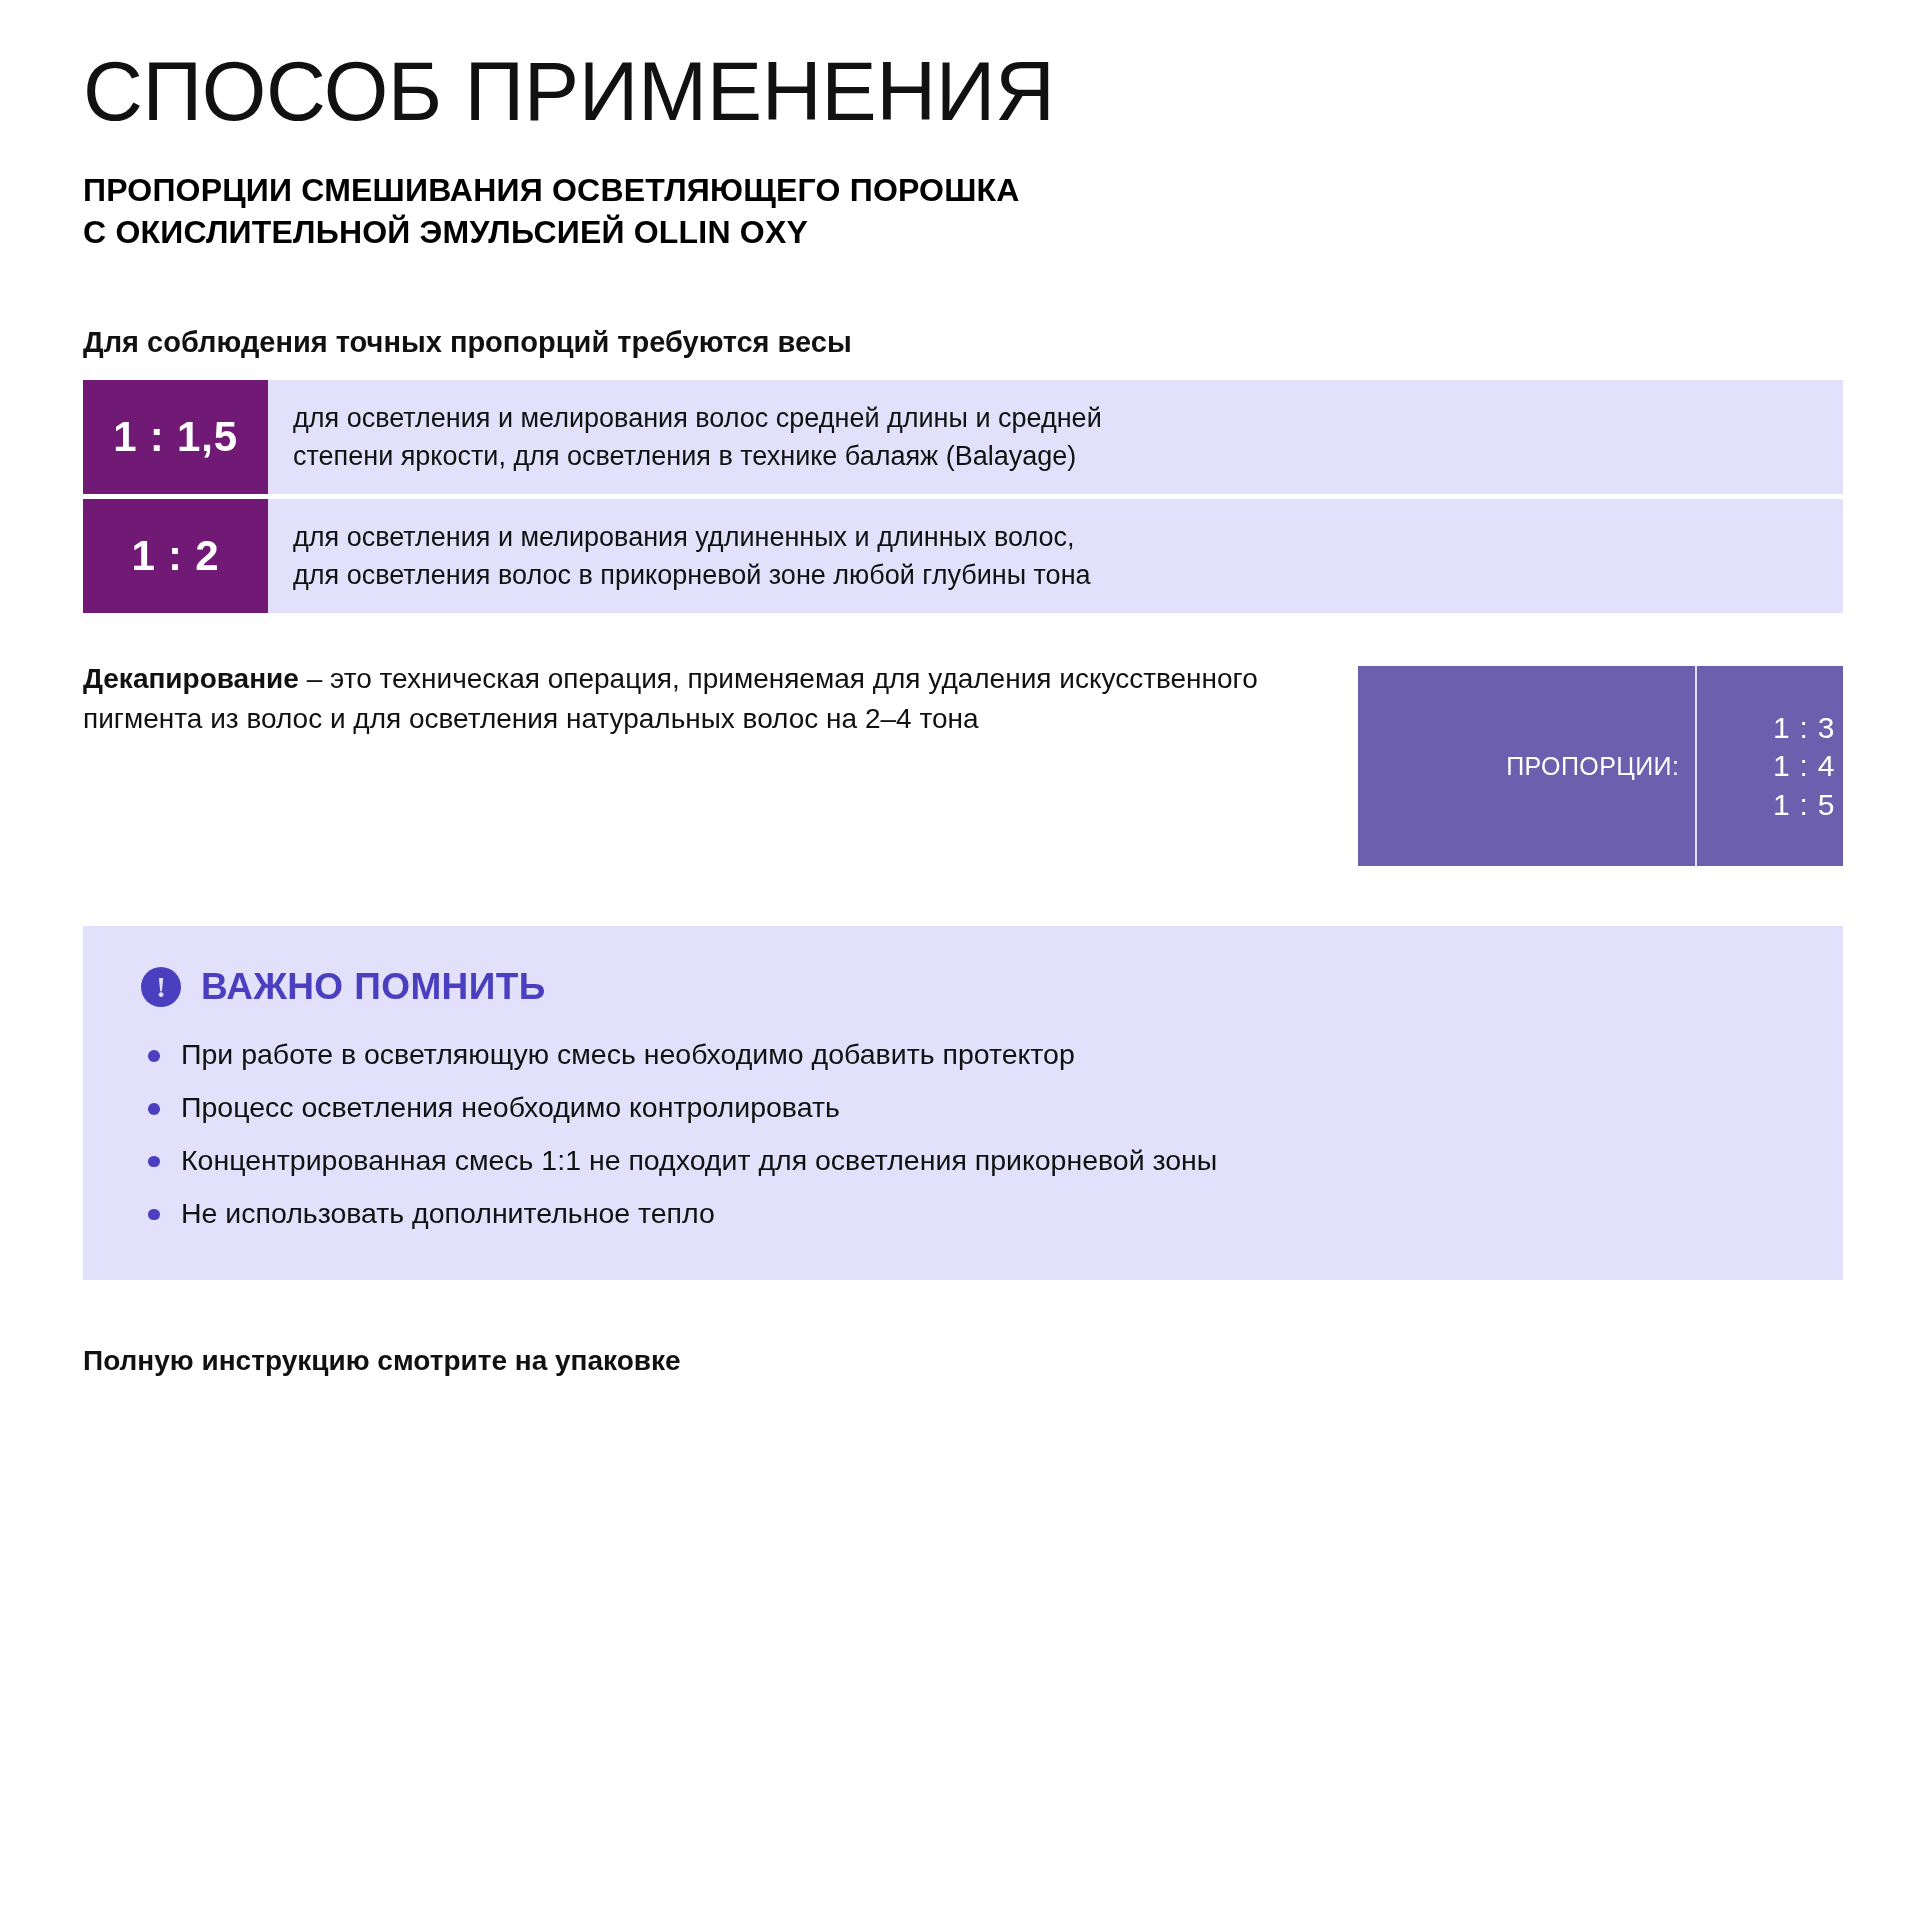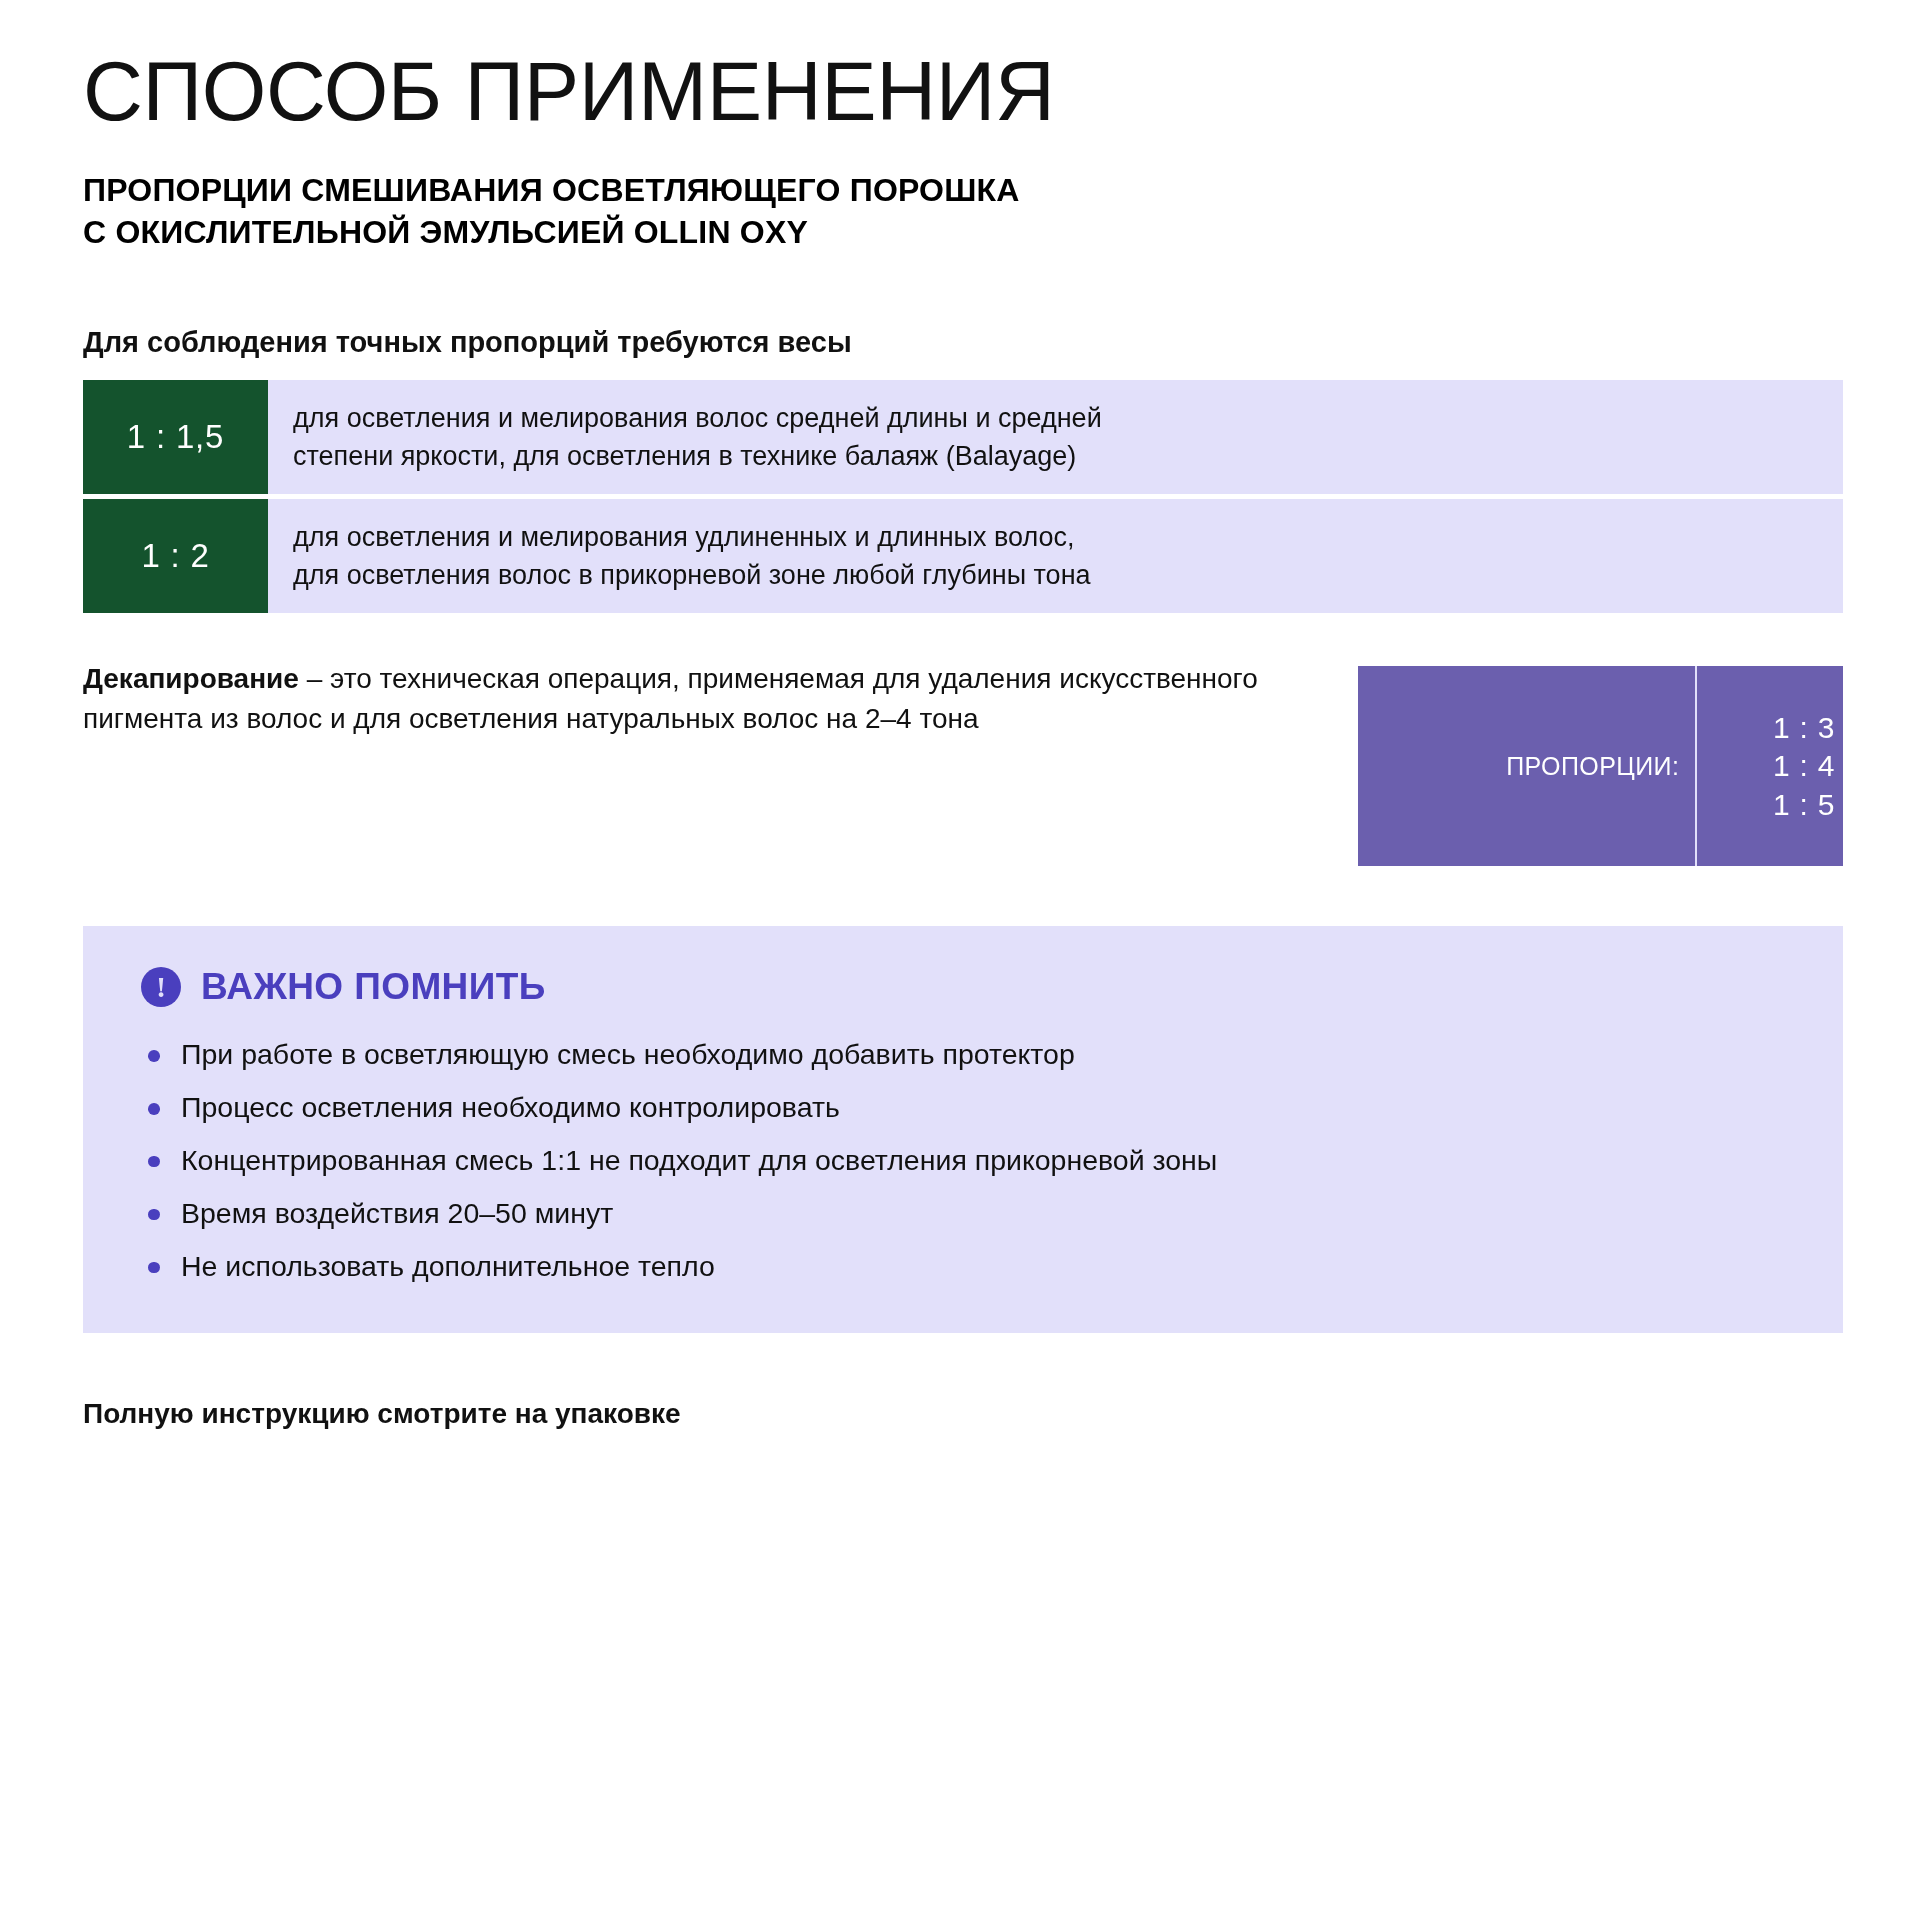--- a/index.html
+++ b/index.html
@@ -57,27 +57,28 @@
   .ratio-row {
     display: flex;
     align-items: stretch;
     background: #E2E0FA;
     margin-bottom: 5.4px;
   }
   .ratio-row:last-child { margin-bottom: 0; }
 
   .ratio-badge {
     flex: 0 0 185px;
-    background: #14532d;
+    background: #701a75;
     color: #ffffff;
-    font-size: 33px;
+    font-size: 42px;
     display: flex;
     align-items: center;
     justify-content: center;
     letter-spacing: 0.8px;
+    font-weight: bold;
   }
   .ratio-text {
     flex: 1;
     padding: 18.5px 23px 18.5px 25px;
     font-size: 27px;
     line-height: 1.42;
     color: #111111;
   }
   .ratio-text .line { display: block; }
 
@@ -245,21 +246,20 @@
 
   <div class="important">
     <div class="imp-head">
       <div class="imp-icon">!</div>
       <div class="imp-title">ВАЖНО ПОМНИТЬ</div>
     </div>
     <ul class="imp-list">
       <li>При работе в осветляющую смесь необходимо добавить протектор</li>
       <li>Процесс осветления необходимо контролировать</li>
       <li>Концентрированная смесь 1:1 не подходит для осветления прикорневой зоны</li>
-      <li>Время воздействия 20–50 минут</li>
       <li>Не использовать дополнительное тепло</li>
     </ul>
   </div>
 
   <div class="footnote">Полную инструкцию смотрите на упаковке</div>
 
 </div>
 
 
 </body></html>

